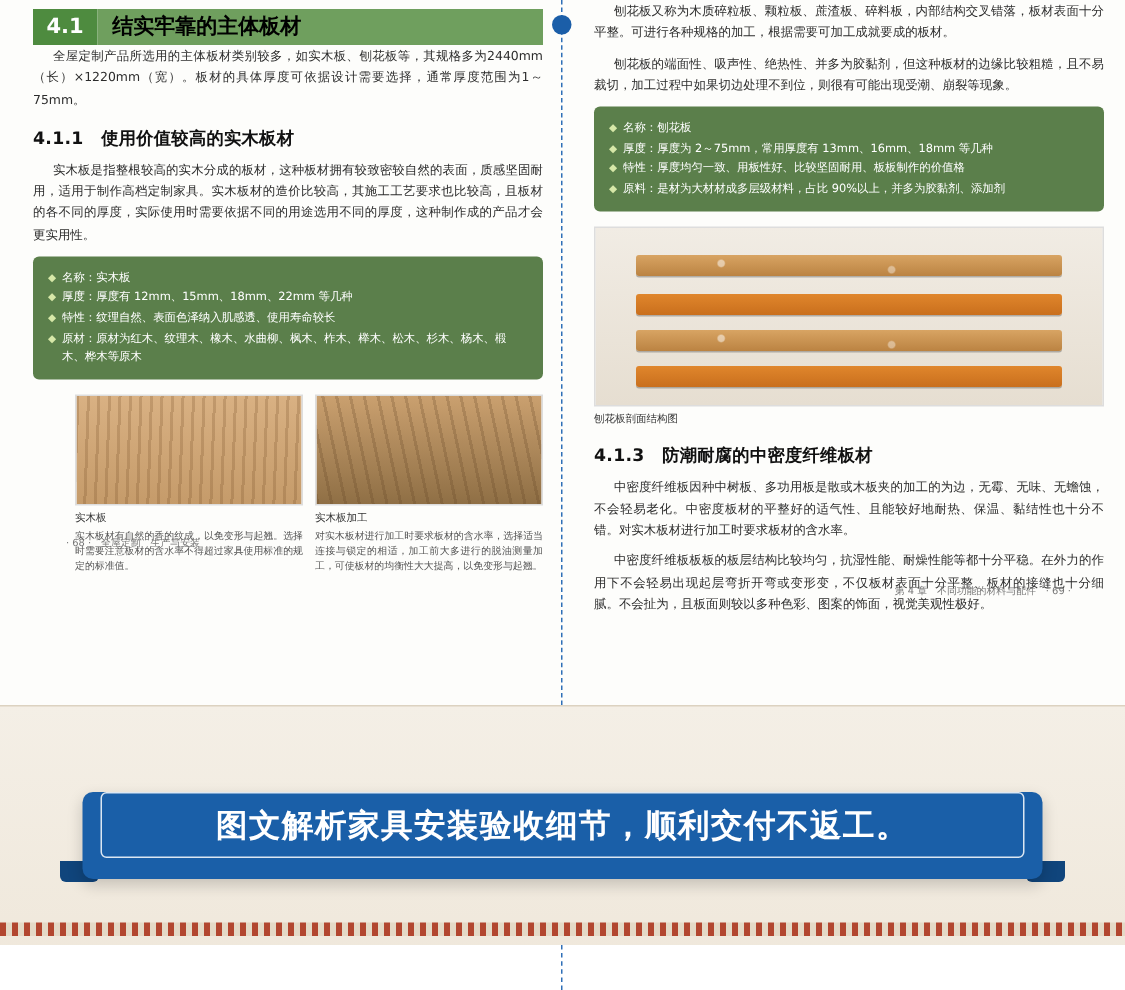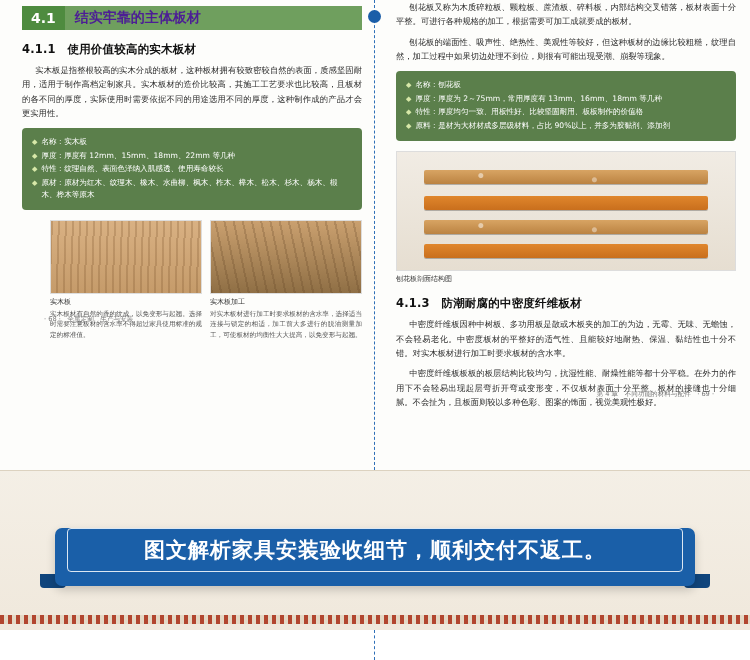--- a/index.html
+++ b/index.html
@@ -35,21 +35,21 @@
   
   .sec-head{
     display:flex;align-items:stretch;margin-top:6px;
   }
   .sec-num{
     background:#4e8b3f;color:#fff;font-size:14px;font-weight:bold;
     padding:3px 9px;display:flex;align-items:center;
     font-family:"DejaVu Sans", sans-serif;
   }
   .sec-title{
-    background:#6f9f5e;color:#4c1d95;font-size:14px;font-weight:bold;
+    background:#6f9f5e;color:#000000;font-size:14px;font-weight:bold;
     padding:3px 10px;display:flex;align-items:center;flex:1;
   }
   h4.sub{
     font-size:11.5px;font-weight:bold;color:#111;margin:12px 0 6px 0;
     letter-spacing:.2px;
   }
   p.body{
     font-size:8.3px;line-height:1.72;color:#2c2c2c;margin:0 0 6px 0;
     text-align:justify;text-indent:1.6em;
   }
@@ -167,20 +167,21 @@
     <div class="spine"></div>
     <div class="spine-dot"></div>
 
     <div class="col left">
 
       <div class="sec-head">
         <div class="sec-num">4.1</div>
         <div class="sec-title">结实牢靠的主体板材</div>
       </div>
 
+      <p class="body">全屋定制产品所选用的主体板材类别较多，如实木板、刨花板等，其规格多为2440mm（长）×1220mm（宽）。板材的具体厚度可依据设计需要选择，通常厚度范围为1～75mm。</p>
 
       <h4 class="sub">4.1.1　使用价值较高的实木板材</h4>
 
       <p class="body">实木板是指整根较高的实木分成的板材，这种板材拥有较致密较自然的表面，质感坚固耐用，适用于制作高档定制家具。实木板材的造价比较高，其施工工艺要求也比较高，且板材的各不同的厚度，实际使用时需要依据不同的用途选用不同的厚度，这种制作成的产品才会更实用性。</p>
 
       <div class="specbox">
         <ul>
           <li>
               <span class="bullet">◆</span>
               <span class="txt">名称：实木板</span>
@@ -213,21 +214,21 @@
         </div>
       </div>
 
       <div class="footer left">· 68 ·　全屋定制　生产与安装</div>
     </div>
 
     <div class="col right">
 
 
       <p class="body">刨花板又称为木质碎粒板、颗粒板、蔗渣板、碎料板，内部结构交叉错落，板材表面十分平整。可进行各种规格的加工，根据需要可加工成就要成的板材。</p>
-      <p class="body">刨花板的端面性、吸声性、绝热性、美观性等较好，但这种板材的边缘比较粗糙，纹理自然，加工过程中如果切边处理不到位，则很有可能出现受潮、崩裂等现象。</p>
+      <p class="body">刨花板的端面性、吸声性、绝热性、并多为胶黏剂，但这种板材的边缘比较粗糙，且不易裁切，加工过程中如果切边处理不到位，则很有可能出现受潮、崩裂等现象。</p>
 
       <div class="specbox">
         <ul>
           <li>
               <span class="bullet">◆</span>
               <span class="txt">名称：刨花板</span>
             </li>
           <li>
               <span class="bullet">◆</span>
               <span class="txt">厚度：厚度为 2～75mm，常用厚度有 13mm、16mm、18mm 等几种</span>

